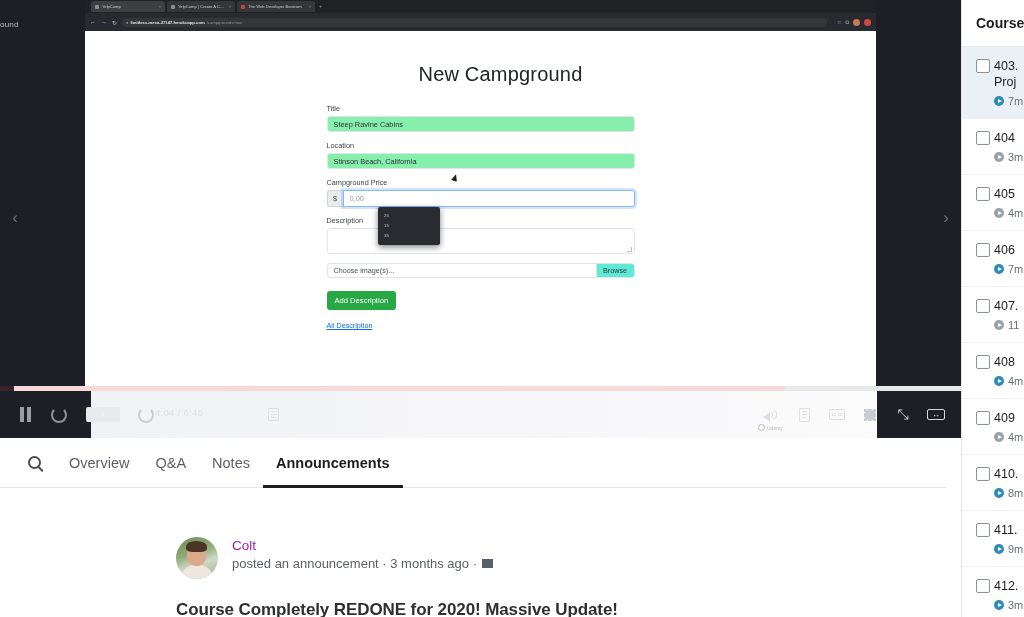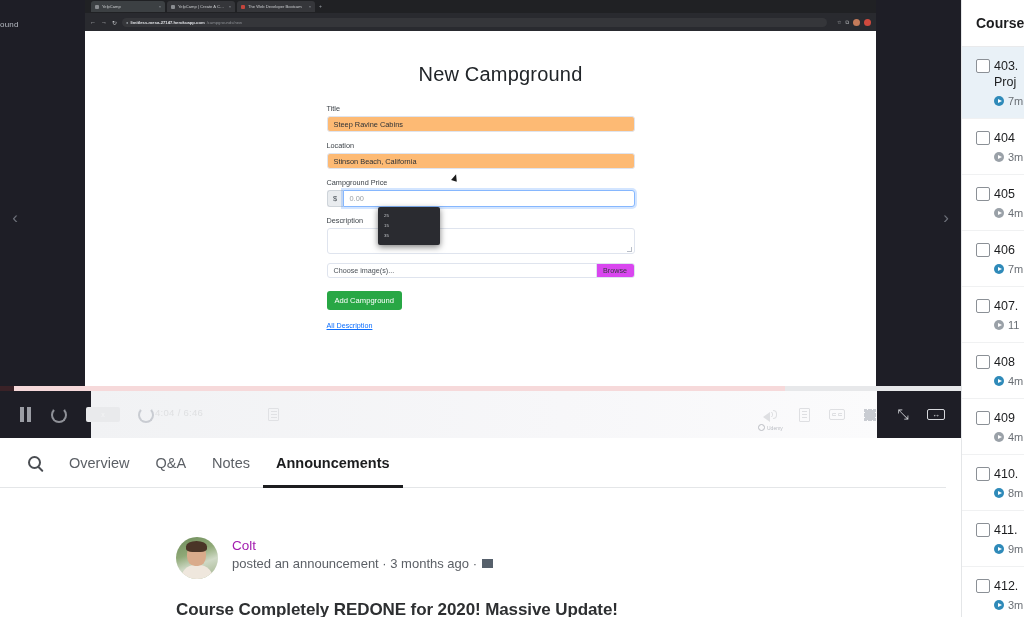--- a/index.html
+++ b/index.html
@@ -63,21 +63,21 @@
 
   
   .page { position: absolute; left: 0; top: 31px; width: 791px; height: 407px; background: #fff; }
   .page-h1 {
     text-align: center; font-size: 20px; color: #212529;
     margin-top: 32px; font-weight: normal; letter-spacing: .2px; margin-left: 40px;
   }
   .form { width: 308px; margin: 18px auto 0; }
   .flabel { font-size: 7.3px; color: #3d4349; margin-bottom: 3px; }
   .finput {
-    width: 100%; height: 16px; background: #fdba74;
+    width: 100%; height: 16px; background: #86efac;
     border: 1px solid #dfe4ee; border-radius: 3px;
     font-size: 7.4px; color: #2c3136; padding: 0 6px;
     display: flex; align-items: center; margin-bottom: 9px;
   }
   .price-row { display: flex; margin-bottom: 9px; }
   .price-prefix {
     width: 16px; height: 17px; background: #e9ecef;
     border: 1px solid #ced4da; border-right: none; border-radius: 3px 0 0 3px;
     font-size: 7.4px; color: #495057;
     display: flex; align-items: center; justify-content: center;
@@ -99,21 +99,21 @@
     width: 4px; height: 4px;
     border-right: 1px solid #b9bec7; border-bottom: 1px solid #b9bec7;
   }
   .file-row {
     display: flex; width: 100%; height: 15px;
     border: 1px solid #dfe4ee; border-radius: 3px; overflow: hidden;
     margin-bottom: 11px; background: #fff;
   }
   .file-text { flex: 1; font-size: 7.2px; color: #4a5057; display: flex; align-items: center; padding: 0 6px; }
   .file-btn {
-    width: 38px; background: #d946ef; border-left: 1px solid #dfe4ee;
+    width: 38px; background: #5eead4; border-left: 1px solid #dfe4ee;
     font-size: 7.2px; color: #34393e; display: flex; align-items: center; justify-content: center;
   }
   .submit-btn {
     display: inline-block; background: #28a745; color: #fff;
     font-size: 7.6px; padding: 5px 8px; border-radius: 3px; border: none;
     margin-bottom: 11px;
   }
   .alllink { display: block; font-size: 7.2px; color: #0d6efd; text-decoration: underline; }
 
   
@@ -331,21 +331,21 @@
           </div>
 
           <div class="flabel">Description</div>
           <div class="ftextarea"></div>
 
           <div class="file-row">
             <div class="file-text">Choose image(s)...</div>
             <div class="file-btn">Browse</div>
           </div>
 
-          <button class="submit-btn">Add Campground</button>
+          <button class="submit-btn">Add Description</button>
           <a class="alllink">All Description</a>
         </div>
       </div>
     </div>
 
     <div class="autofill">
       <div class="af-item">25</div>
       <div class="af-item">15</div>
       <div class="af-item">35</div>
     </div>

